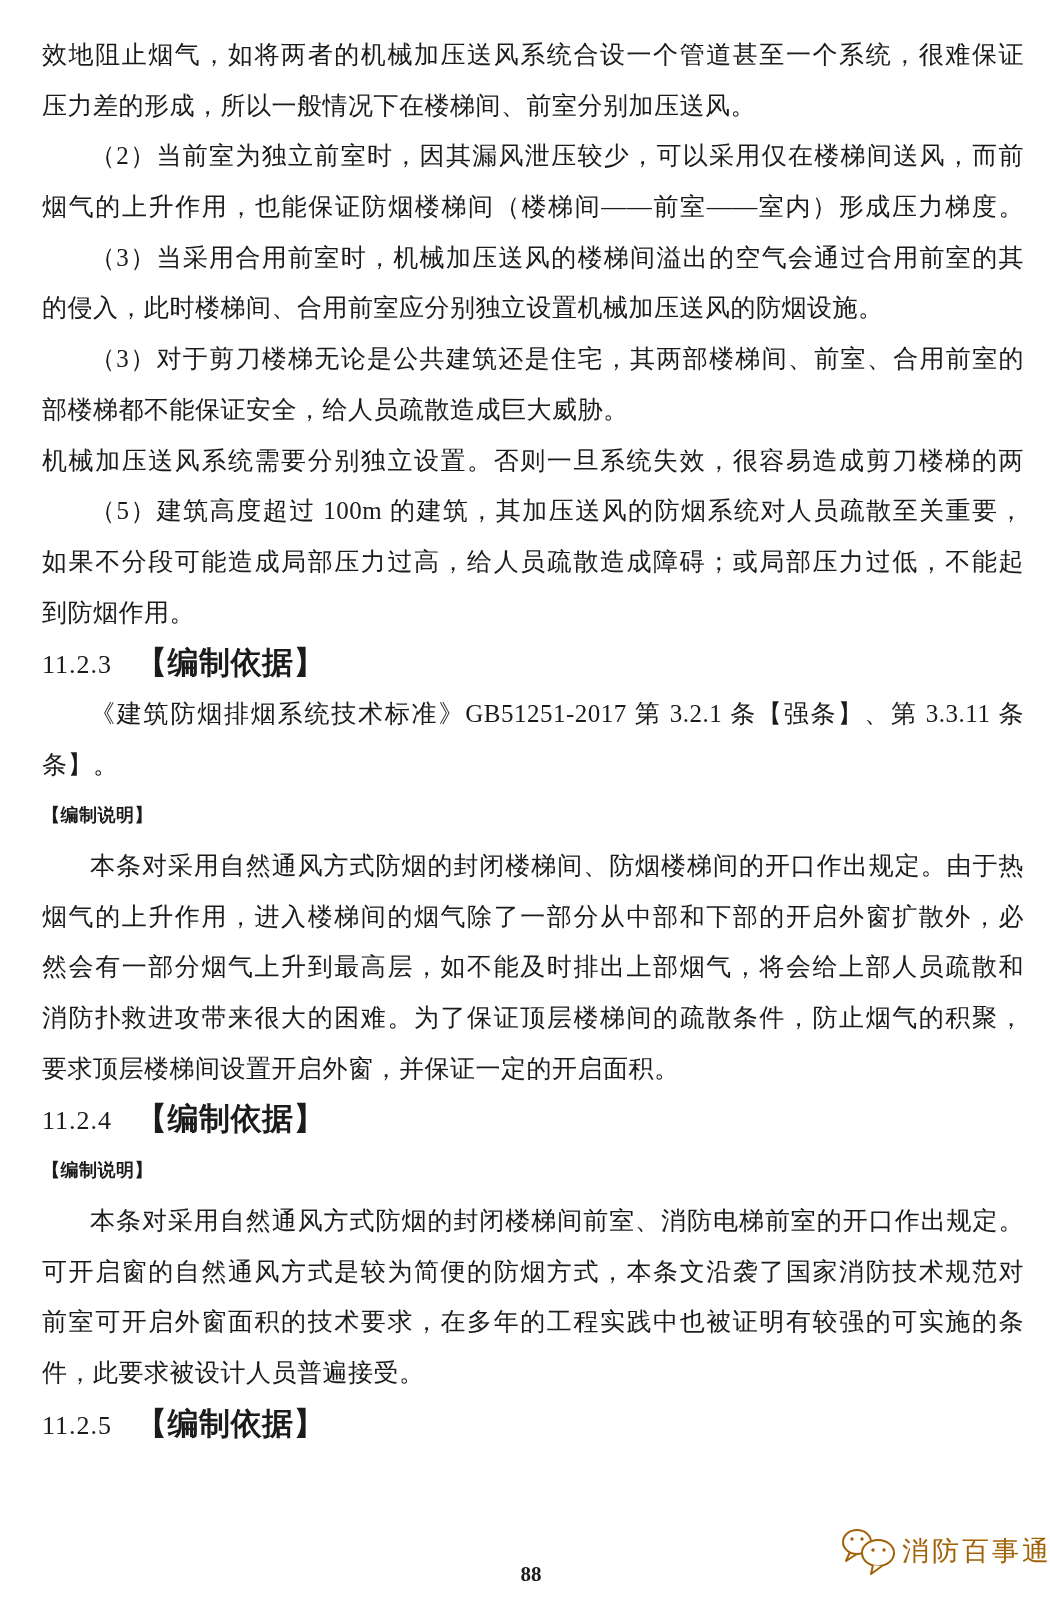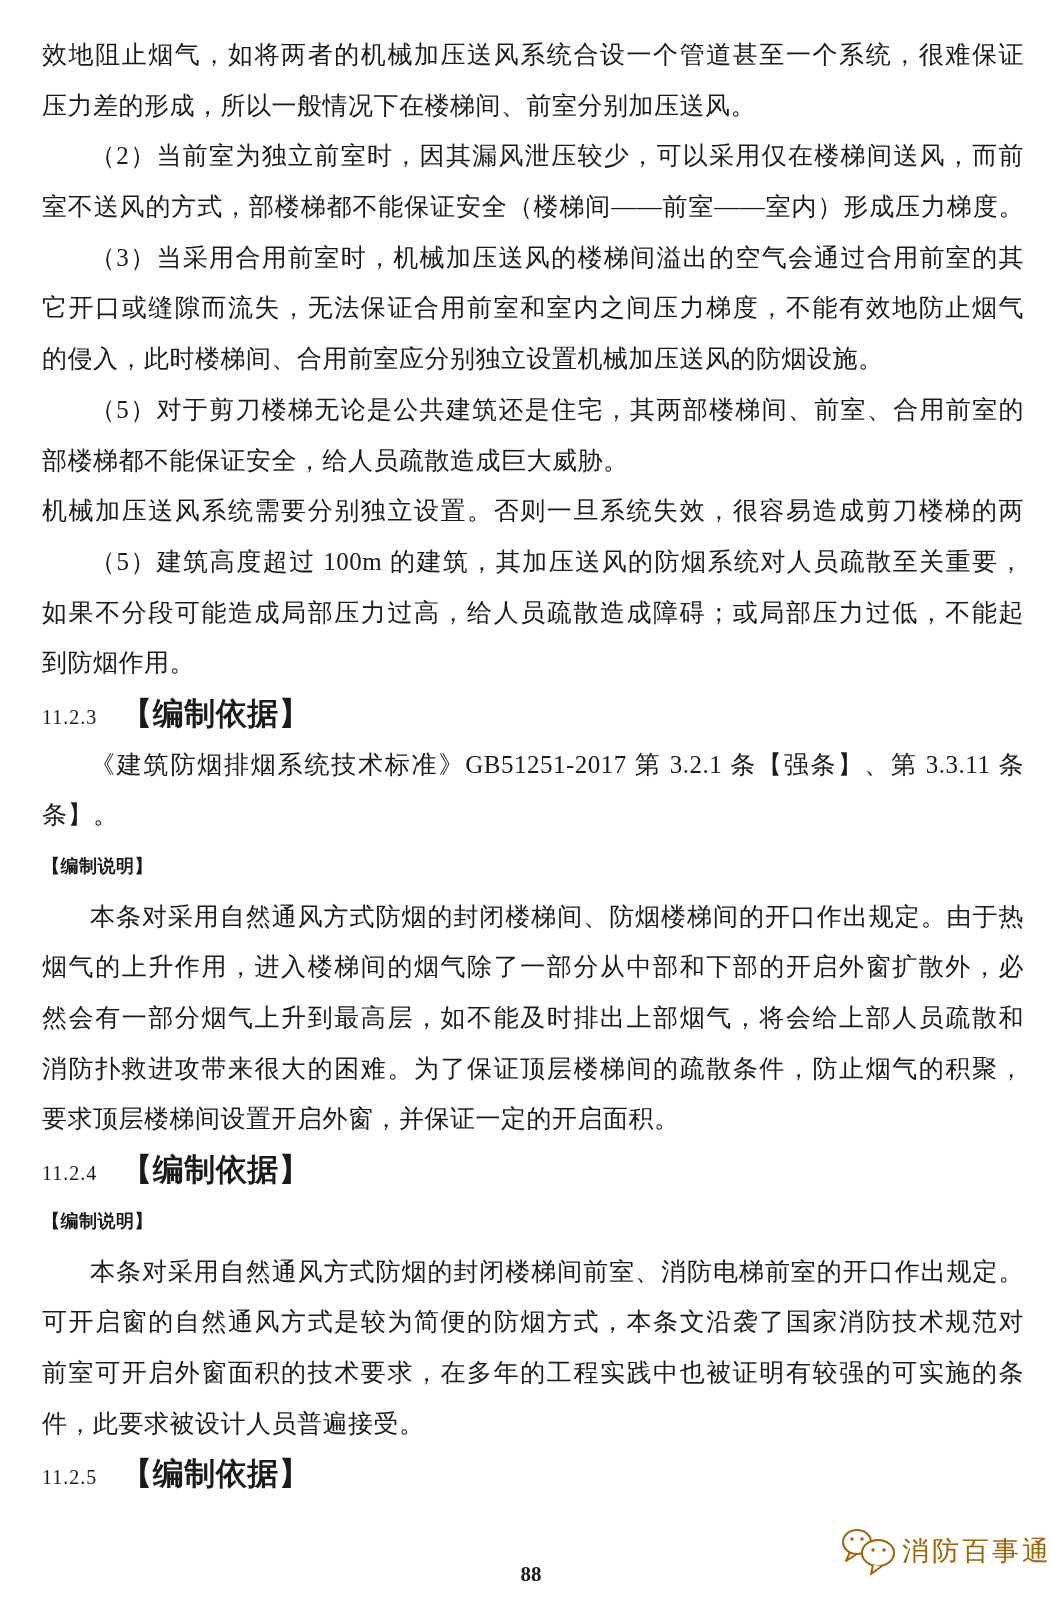--- a/index.html
+++ b/index.html
@@ -34,21 +34,21 @@
     text-align-last: justify;
   }
   .line.indent {
     text-indent: 48px;
   }
   .line.subheading {
     font-weight: bold;
     font-size: 18px;
   }
   .line.heading .sec-num {
-    font-size: 20px;
+    font-size: 26px;
     letter-spacing: 1px;
   }
   .line.heading .sec-label {
     font-weight: bold;
     font-size: 31px;
     margin-left: 24px;
   }
   .watermark {
     position: absolute;
     left: 834px;
@@ -81,25 +81,24 @@
 </style>
 </head>
 <body>
 
 <div class="page" style="color: rgb(27, 27, 27); margin-left: 6px;">
 
   <div class="doc-body" id="doc-body">
       <div class="line justify">效地阻止烟气，如将两者的机械加压送风系统合设一个管道甚至一个系统，很难保证</div>
       <div class="line">压力差的形成，所以一般情况下在楼梯间、前室分别加压送风。</div>
       <div class="line indent justify">（2）当前室为独立前室时，因其漏风泄压较少，可以采用仅在楼梯间送风，而前</div>
-      <div class="line justify">室不送风的方式，部楼梯都不能保证安全（楼梯间——前室——室内）形成压力梯度。</div>
+      <div class="line justify">烟气的上升作用，也能保证防烟楼梯间（楼梯间——前室——室内）形成压力梯度。</div>
       <div class="line indent justify">（3）当采用合用前室时，机械加压送风的楼梯间溢出的空气会通过合用前室的其</div>
-      <div class="line justify">它开口或缝隙而流失，无法保证合用前室和室内之间压力梯度，不能有效地防止烟气</div>
       <div class="line">的侵入，此时楼梯间、合用前室应分别独立设置机械加压送风的防烟设施。</div>
-      <div class="line indent justify">（5）对于剪刀楼梯无论是公共建筑还是住宅，其两部楼梯间、前室、合用前室的</div>
+      <div class="line indent justify">（3）对于剪刀楼梯无论是公共建筑还是住宅，其两部楼梯间、前室、合用前室的</div>
       <div class="line">部楼梯都不能保证安全，给人员疏散造成巨大威胁。</div>
       <div class="line justify">机械加压送风系统需要分别独立设置。否则一旦系统失效，很容易造成剪刀楼梯的两</div>
       <div class="line indent justify">（5）建筑高度超过 100m 的建筑，其加压送风的防烟系统对人员疏散至关重要，</div>
       <div class="line justify">如果不分段可能造成局部压力过高，给人员疏散造成障碍；或局部压力过低，不能起</div>
       <div class="line">到防烟作用。</div>
       <div class="line heading"><span class="sec-num">11.2.3</span><span class="sec-label">【编制依据】</span></div>
       <div class="line indent justify">《建筑防烟排烟系统技术标准》GB51251-2017 第 3.2.1 条【强条】、第 3.3.11 条【强</div>
       <div class="line">条】。</div>
       <div class="line subheading">【编制说明】</div>
       <div class="line indent justify">本条对采用自然通风方式防烟的封闭楼梯间、防烟楼梯间的开口作出规定。由于热</div>

